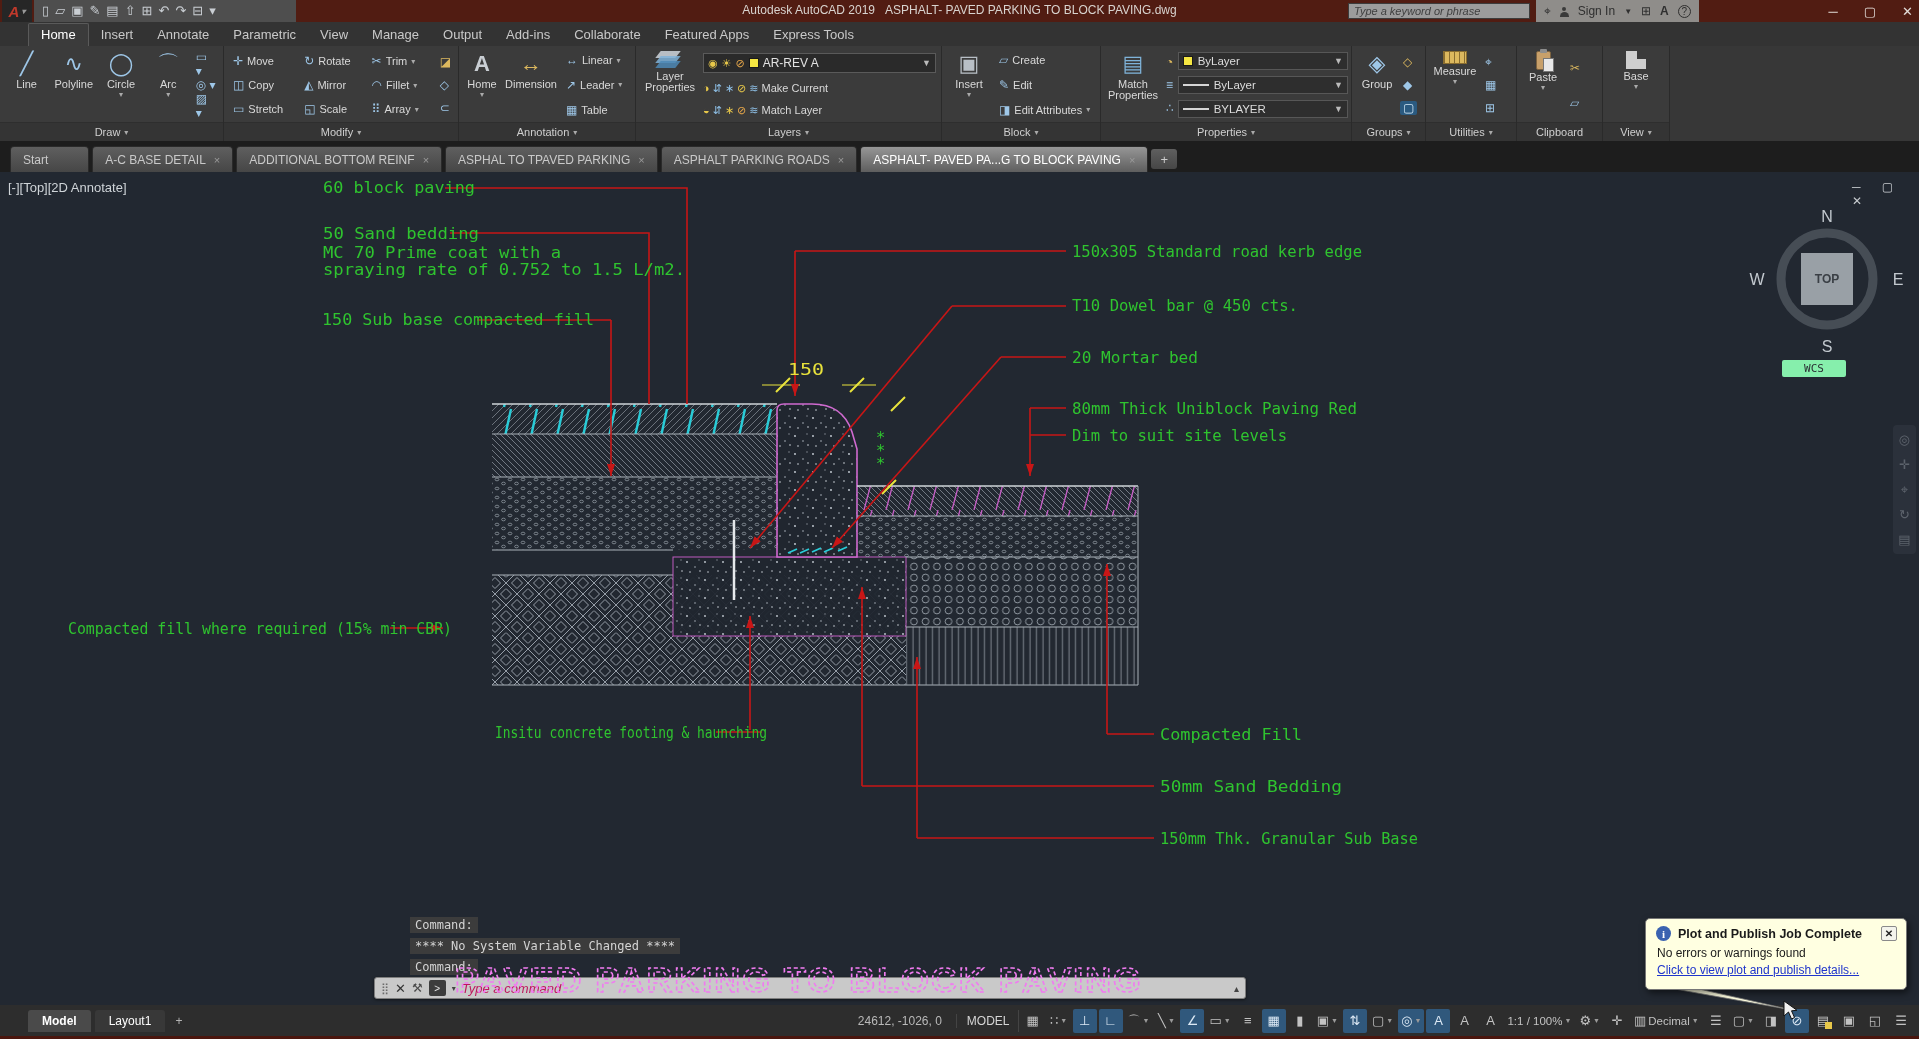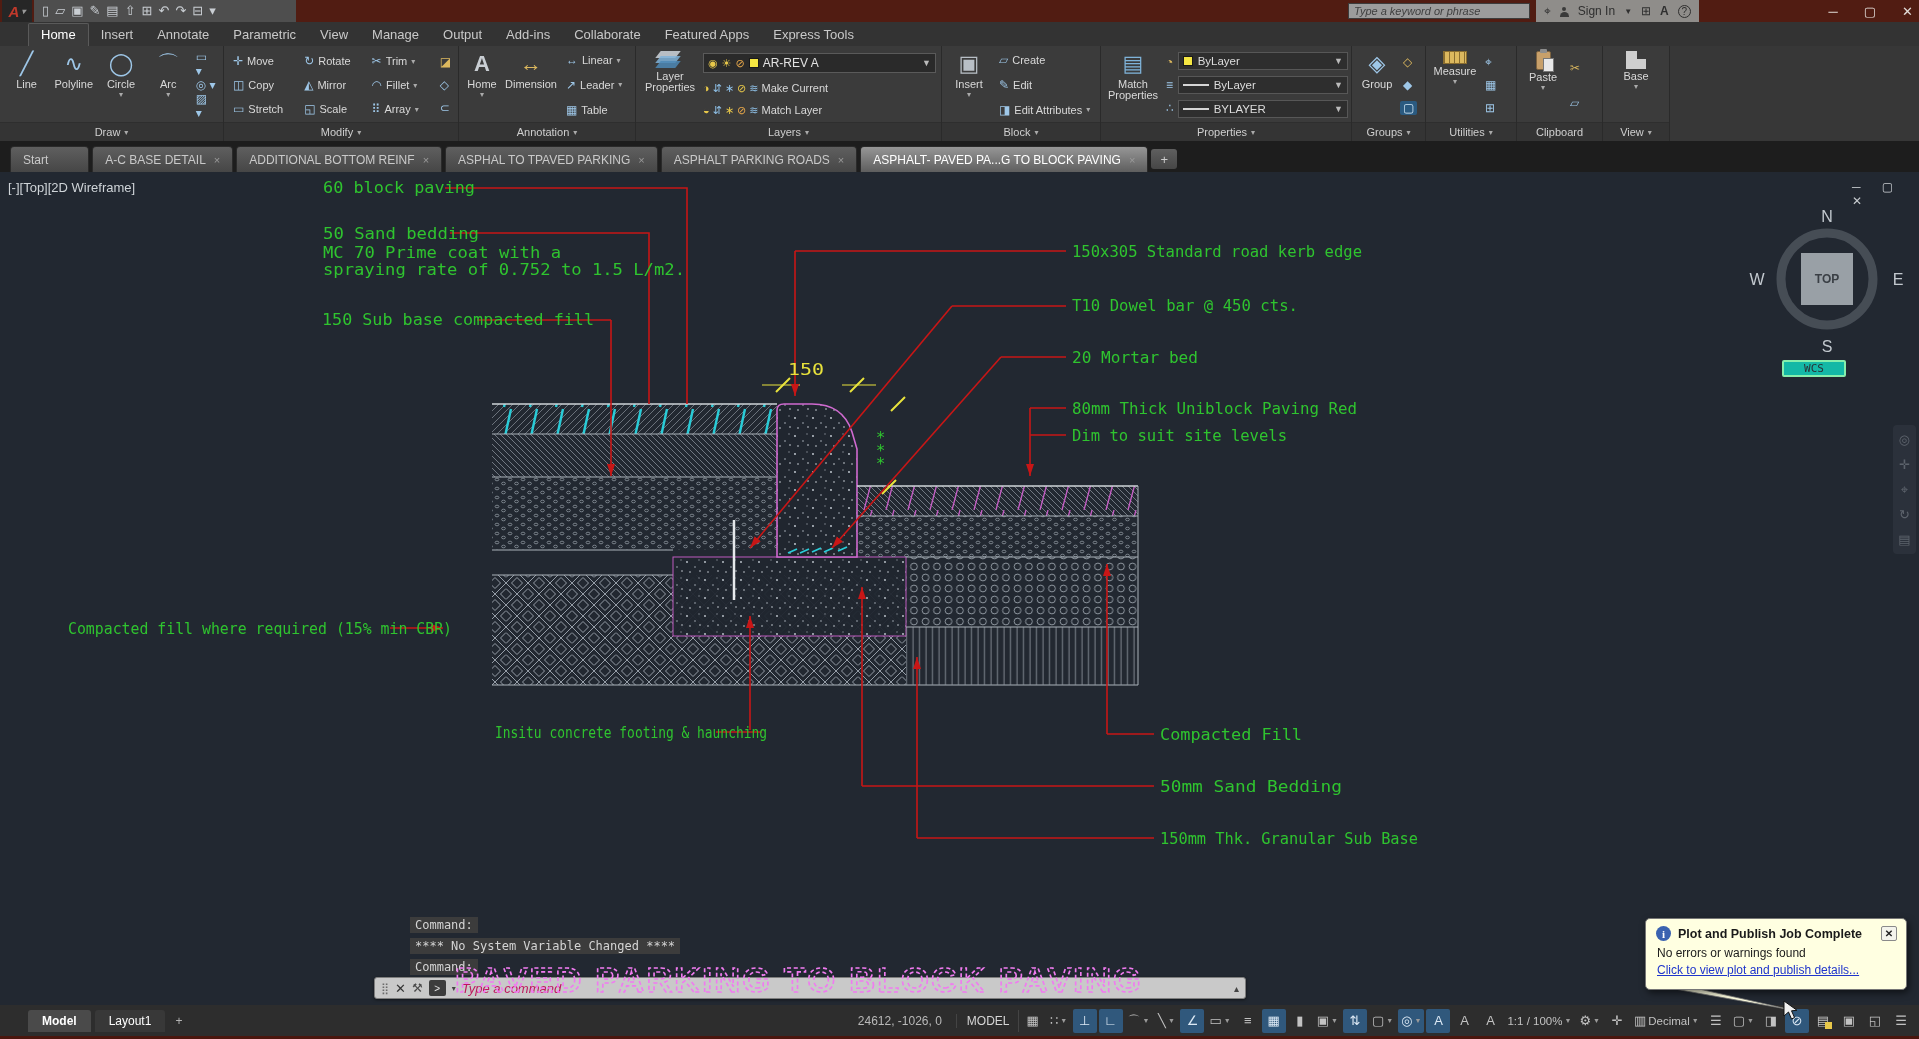--- a/index.html
+++ b/index.html
@@ -101,21 +101,21 @@
   .cad.green{fill:#2fc42f;}
   .cad.yellow{fill:#e8e23c;font-size:15px;}
   .ldr{stroke:#c81616;stroke-width:1.6;fill:none;}
   .wline{stroke:#aab2ba;stroke-width:1;fill:none;}
   .wline.bright{stroke:#cfd4d8;stroke-width:1.5;}
   .overlay-title{font-family:"Liberation Sans",sans-serif;font-weight:bold;font-size:35px;
                  fill:none;stroke:#f07bf0;stroke-width:1.6;stroke-dasharray:4 2.6;letter-spacing:2px;}
   .navbar{position:absolute;left:1893px;top:425px;width:23px;z-index:3;background:rgba(130,140,150,.10);
           border-radius:4px;display:flex;flex-direction:column;align-items:center;gap:12px;padding:8px 0;}
   .navbar span{color:#cfd6dd;opacity:.30;font-size:13px;line-height:13px;}
-  .wcs-badge{position:absolute;left:1782px;top:360px;width:64px;height:17px;z-index:3;background:#14b8a6;
+  .wcs-badge{position:absolute;left:1782px;top:360px;width:64px;height:17px;z-index:3;background:#86efac;
              border:2px solid #86efac;border-radius:2px;color:#2b2f34;font-size:11px;
              display:flex;align-items:center;justify-content:center;font-family:"DejaVu Sans Mono",monospace;}
 
   
   .cmd-history{position:absolute;left:410px;top:917px;z-index:5;display:flex;flex-direction:column;gap:5px;align-items:flex-start;}
   .cmd-line{background:#3c3c3c;color:#d4d4d4;font-family:"DejaVu Sans Mono",monospace;font-size:12px;
             padding:1px 5px;white-space:pre;}
   .cmd-bar{position:absolute;left:374px;top:977px;width:872px;height:22px;z-index:5;background:#c9c9c9;
            border:1px solid #7e7e7e;border-radius:3px;display:flex;align-items:center;gap:6px;padding:0 6px;
            box-shadow:0 1px 3px rgba(0,0,0,.5);}
@@ -319,20 +319,23 @@
         <span>▣</span>
         <span>✎</span>
         <span>▤</span>
         <span>⇧</span>
         <span>⊞</span>
         <span>↶</span>
         <span>↷</span>
         <span>⊟</span>
         <span>▾</span>
       </div>
+    <div class="title-text">
+      <span>Autodesk AutoCAD 2019</span>&nbsp;&nbsp;&nbsp;<span>ASPHALT- PAVED PARKING TO BLOCK PAVING.dwg</span>
+    </div>
     <div class="tb-search">Type a keyword or phrase</div>
     <div class="tb-tools">
       <span class="glyph">⌖</span>
       <span class="i-person"></span>
       <span>Sign In</span>
       <span class="glyph" style="font-size:8px;">▼</span>
       <span class="glyph">⊞</span>
       <span class="glyph" style="font-weight:bold;">A</span>
       <span class="glyph" style="border:1px solid #2f2f2f;border-radius:50%;width:13px;height:13px;line-height:12px;text-align:center;font-size:10px;">?</span>
     </div>
@@ -676,21 +679,21 @@
         <span class="lbl">ASPHALT PARKING ROADS</span>
         <span class="x">×</span>
       </div>
       <div class="ftab active">
         <span class="lbl">ASPHALT- PAVED PA...G TO BLOCK PAVING</span>
         <span class="x">×</span>
       </div>
       <div class="ftab-add">+</div>
     </div>
 
-  <div class="vp-controls">[-][Top][2D Wireframe]</div>
+  <div class="vp-controls">[-][Top][2D Annotate]</div>
   <div class="vp-winbtns">─ ▢ ✕</div>
   <div class="wcs-badge">WCS</div>
   <div class="navbar" id="navbar">
       <span>◎</span>
       <span>✛</span>
       <span>⌖</span>
       <span>↻</span>
       <span>▤</span>
     </div>
 

